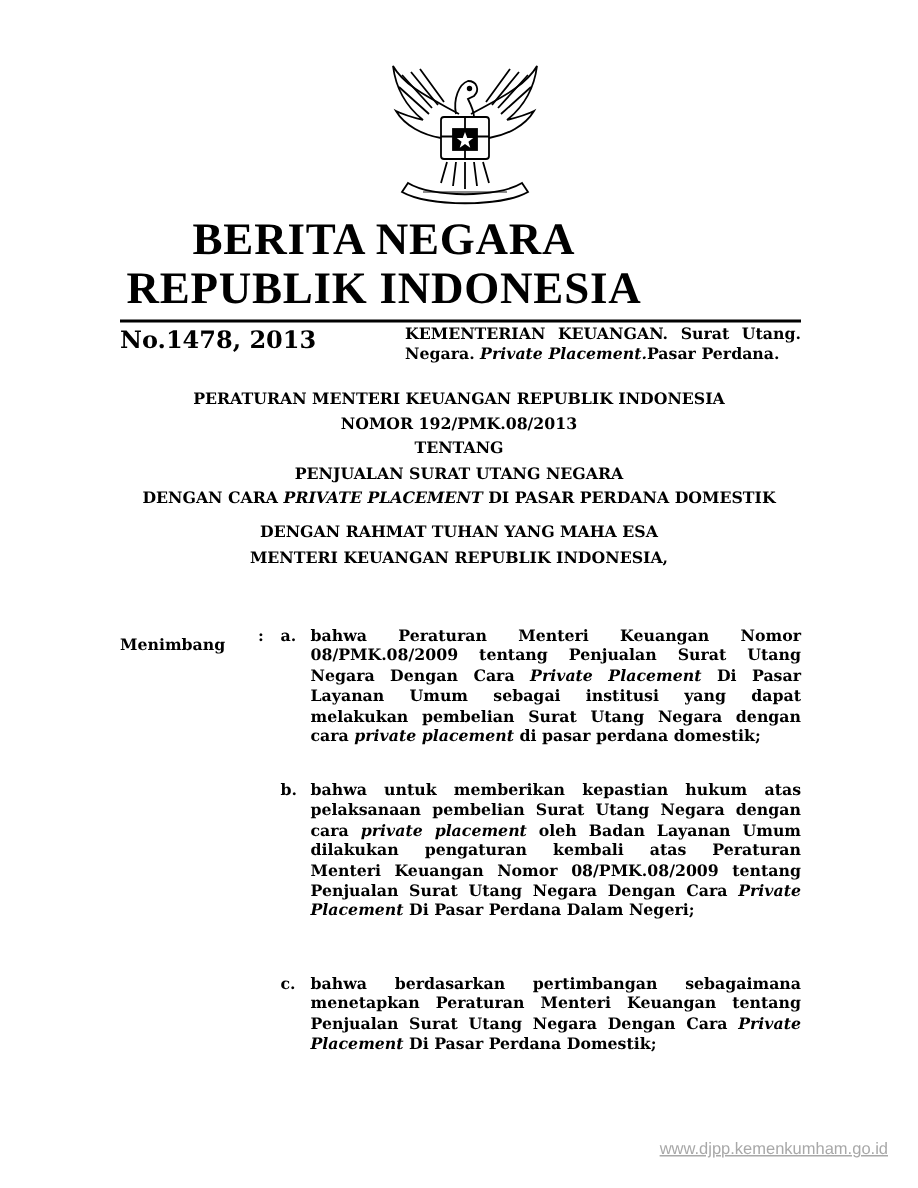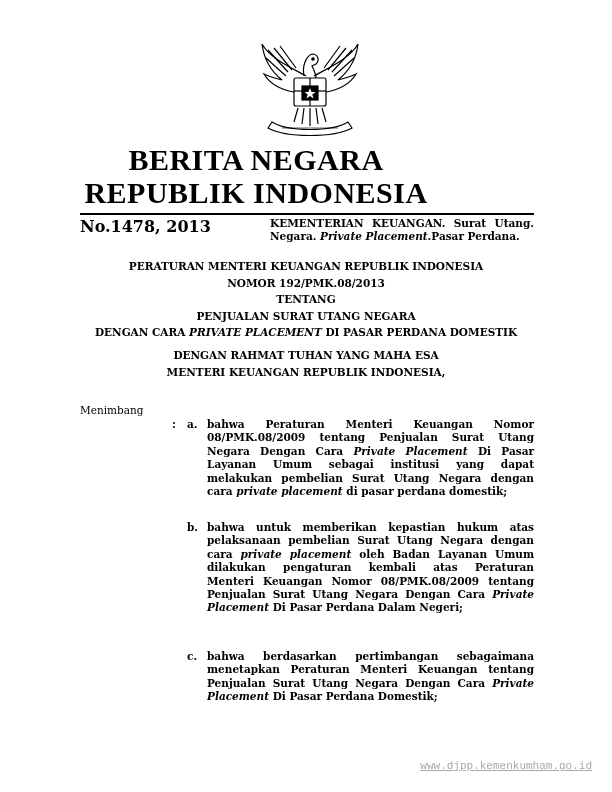--- a/index.html
+++ b/index.html
@@ -11,32 +11,32 @@
   .t1 { top:143px; }
   .t2 { top:176px; }
   .rule { position:absolute; left:80px; width:454px; top:213px; height:2px; background:#000; }
   .no { position:absolute; left:80px; top:217px; font-size:16px; font-weight:bold; }
   .subj { position:absolute; left:270px; top:217px; width:264px; font-size:10.5px; font-weight:bold;
           text-align:justify; line-height:13px; text-align-last:left; }
   .subj .l1 { display:block; text-align:justify; text-align-last:justify; }
   .center { position:absolute; left:0; width:612px; text-align:center; font-size:10.5px; font-weight:bold; line-height:16.5px; }
   .head { top:258px; }
   .rahmat { top:347px; }
-  .menimbang { position:absolute; left:80px; top:404px; font-size:10.5px; font-weight:normal; }
+  .menimbang { position:absolute; left:80px; top:424px; font-size:10.5px; font-weight:bold; }
   .colon { position:absolute; left:172px; top:418px; font-size:10.5px; font-weight:bold; }
   .item { position:absolute; left:187px; width:347px; font-size:10.5px; font-weight:bold; line-height:13.4px; }
   .item .lbl { position:absolute; left:0; top:0; }
   .item .txt { position:absolute; left:20px; width:327px; }
   .item .txt span.ln { display:block; text-align:justify; text-align-last:justify; white-space:nowrap; }
   .item .txt span.ln.last { text-align-last:left; }
   i { font-weight:bold; }
   .ia { top:418px; }
   .ib { top:521px; }
   .ic { top:650px; }
-  .footer { position:absolute; right:20px; top:760px; font-family:Liberation Mono, monospace;
+  .footer { position:absolute; right:20px; top:760px; font-family:Liberation Sans, sans-serif;
             font-size:11px; color:#a8a8a8; text-decoration:underline; }
 </style>
 </head>
 <body>
 
 <div class="emblem">
   <svg width="104" height="104" viewBox="0 0 104 104">
     <g fill="none" stroke="#000" stroke-width="1.2">
 
       <path d="M48 40 C30 30 12 22 4 8 C6 24 14 36 24 44 C16 42 10 40 6 38 C12 48 24 54 36 56"></path>

